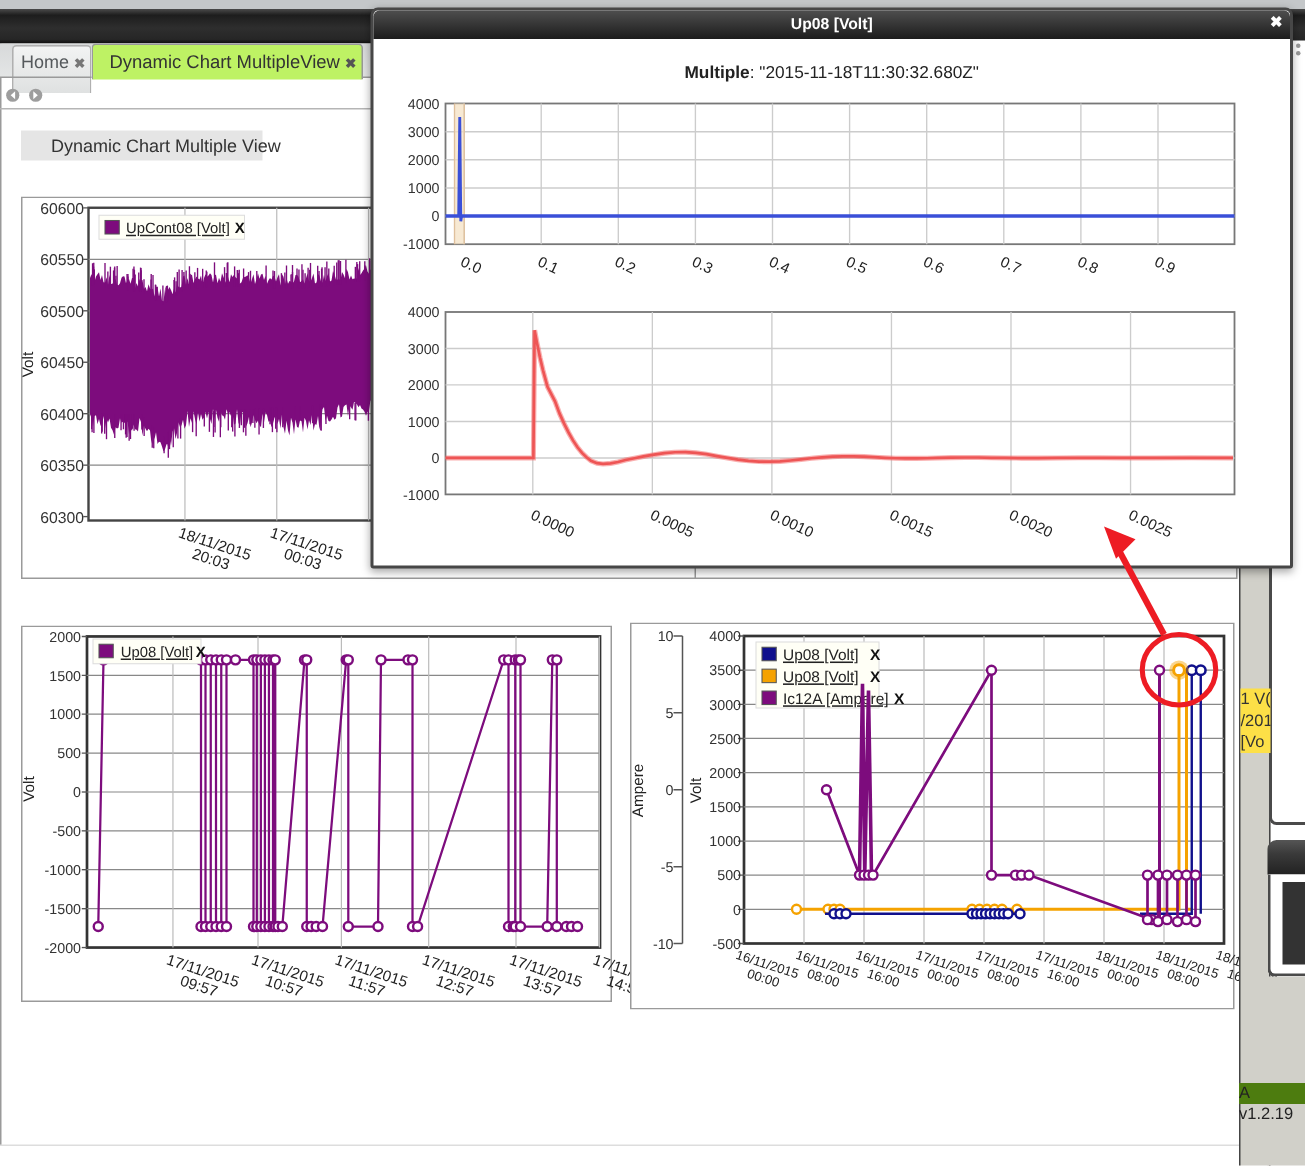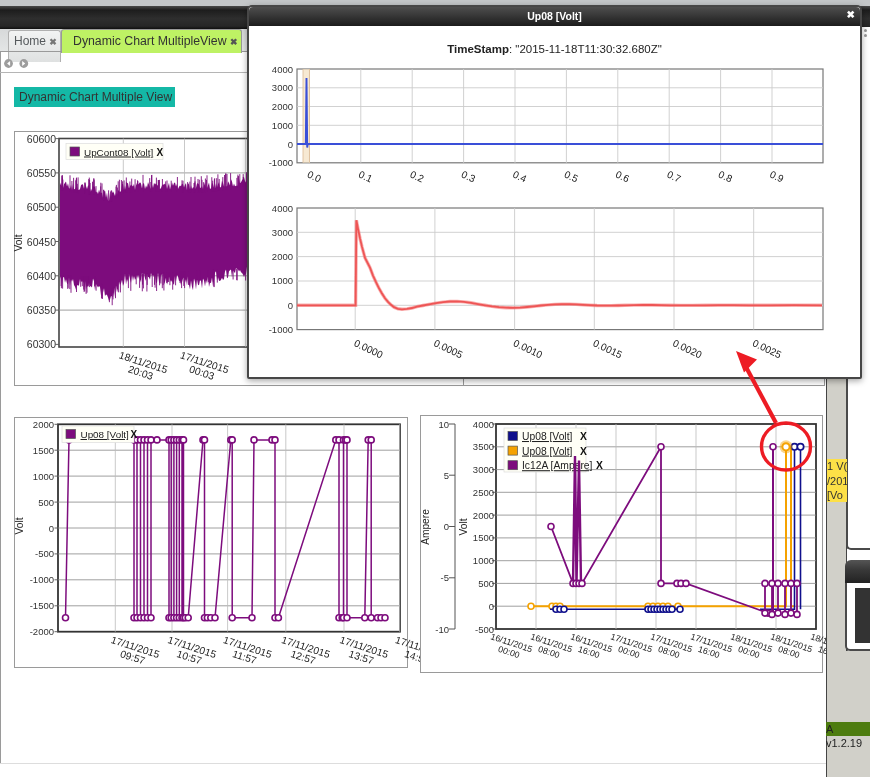--- a/index.html
+++ b/index.html
@@ -22,21 +22,21 @@
 <div class="abs" style="left:0;top:51px;width:61px;height:1px;background:#9a9a9a"></div>
 <div class="abs" style="left:242px;top:51px;width:584px;height:1px;background:#9a9a9a"></div>
 <div class="abs" style="left:0;top:72px;width:826px;height:1px;background:#b5b5b5"></div>
 <svg class="abs" style="left:0;top:58px" width="34" height="12">
 <circle cx="8.5" cy="5.5" r="4.4" fill="#9d9d9d"></circle>
     <path d="M10.1 2.9 L7.1 5.5 L10.1 8.1 Z" fill="#fff"></path>
 <circle cx="23.8" cy="5.5" r="4.4" fill="#9d9d9d"></circle>
     <path d="M22.2 2.9 L25.2 5.5 L22.2 8.1 Z" fill="#fff"></path>
 </svg>
 
-<div class="abs" style="left:14px;top:87px;width:161px;height:20px;background:#14b8a6;color:#333;font-size:12px;line-height:20px;padding-left:5px;box-sizing:border-box;white-space:nowrap">Dynamic Chart Multiple View</div>
+<div class="abs" style="left:14px;top:87px;width:161px;height:20px;background:#e5e5e5;color:#333;font-size:12px;line-height:20px;padding-left:20px;box-sizing:border-box;white-space:nowrap">Dynamic Chart Multiple View</div>
 
 <div class="abs" style="left:463px;top:131px;width:362px;height:255px;background:#fff;border:1px solid #9a9a9a;box-sizing:border-box"></div>
 <svg width="450" height="255" style="position:absolute;left:14px;top:131px">
     <rect x="0.5" y="0.5" width="449" height="254" fill="#fff" stroke="#9a9a9a"></rect>
     <rect x="45" y="7.5" width="395" height="208.5" fill="#fff" stroke="#444" stroke-width="1.6"></rect>
     <line x1="41.5" y1="7.6" x2="45" y2="7.6" stroke="#555" stroke-width="0.9"></line>
     <text x="42" y="11.6" font-size="10.5" text-anchor="end" fill="#333">60600</text>
     <line x1="45" y1="41.9" x2="440" y2="41.9" stroke="#888" stroke-width="0.8"></line>
     <line x1="41.5" y1="41.9" x2="45" y2="41.9" stroke="#555" stroke-width="0.9"></line>
     <text x="42" y="45.9" font-size="10.5" text-anchor="end" fill="#333">60550</text>
@@ -698,21 +698,21 @@
 <div class="abs" style="left:855px;top:588px;width:15px;height:55px;background:#333"></div>
 <div class="abs" style="left:845px;top:651px;width:25px;height:126px;background:#d1d0c9"></div>
 
 <div class="abs" style="left:826px;top:722px;width:44px;height:14px;color:#222;font-size:11px;line-height:14px;background:#4d7c0f">A v1.2.19</div>
 
 <div class="abs" style="left:827px;top:459px;width:20px;height:43px;background:#fde047;color:#333;font-size:11px;line-height:14.5px;overflow:hidden;white-space:nowrap">1 V(<br>/201<br>[Vo</div>
 
 <div class="abs" style="left:247px;top:5px;width:615px;height:374px;background:#fff;border:2px solid #474747;border-radius:5px 5px 2px 2px;box-shadow:0 2px 6px rgba(0,0,0,0.35);box-sizing:border-box">
 <div class="abs" style="left:0;top:0;width:611px;height:19px;background:linear-gradient(#4e4e4e,#1c1c1c);border-radius:4px 4px 0 0;text-align:center;color:#fff;font-size:10.5px;font-weight:bold;line-height:19px">Up08 [Volt]</div>
 <div class="abs" style="right:5px;top:2px;color:#fff;font-size:10px;font-weight:bold">✖</div>
-<div class="abs" style="left:0;top:36px;width:611px;text-align:center;font-size:11.5px;color:#222"><b>TimeStamp</b>: "2015-11-18T11:30:32.680Z"</div>
+<div class="abs" style="left:0;top:36px;width:611px;text-align:center;font-size:11.5px;color:#222"><b>Multiple</b>: "2015-11-18T11:30:32.680Z"</div>
 <svg width="611" height="370" style="position:absolute;left:0;top:0">
       <rect x="48" y="62" width="526" height="93.80000000000001" fill="#fff" stroke="#777" stroke-width="1.2"></rect>
       <text x="44" y="65.5" font-size="9.5" text-anchor="end" fill="#333">4000</text>
       <line x1="48" y1="80.8" x2="574" y2="80.8" stroke="#ccc" stroke-width="0.9"></line>
       <text x="44" y="84.26" font-size="9.5" text-anchor="end" fill="#333">3000</text>
       <line x1="48" y1="99.5" x2="574" y2="99.5" stroke="#ccc" stroke-width="0.9"></line>
       <text x="44" y="103.02000000000001" font-size="9.5" text-anchor="end" fill="#333">2000</text>
       <line x1="48" y1="118.3" x2="574" y2="118.3" stroke="#ccc" stroke-width="0.9"></line>
       <text x="44" y="121.78" font-size="9.5" text-anchor="end" fill="#333">1000</text>
       <line x1="48" y1="137.0" x2="574" y2="137.0" stroke="#ccc" stroke-width="0.9"></line>

